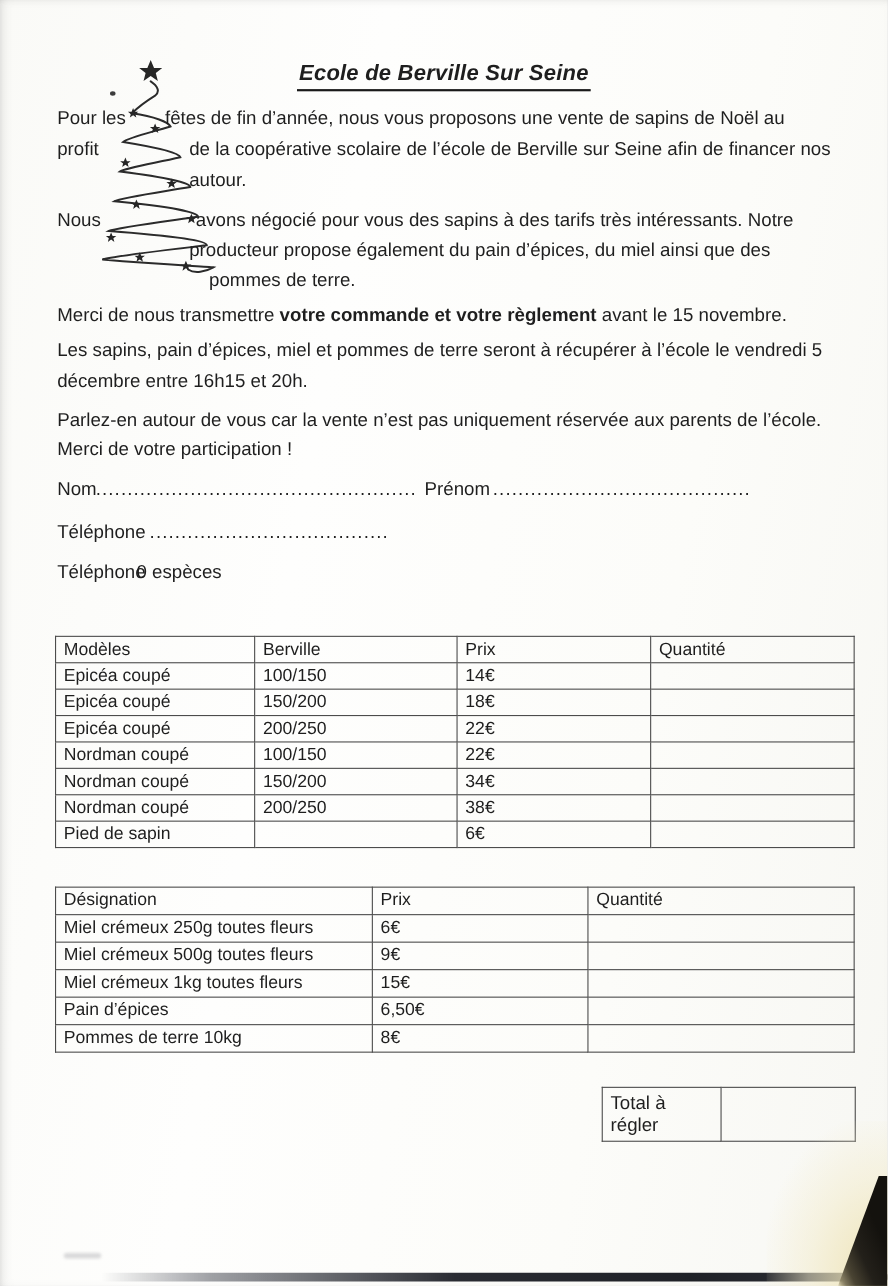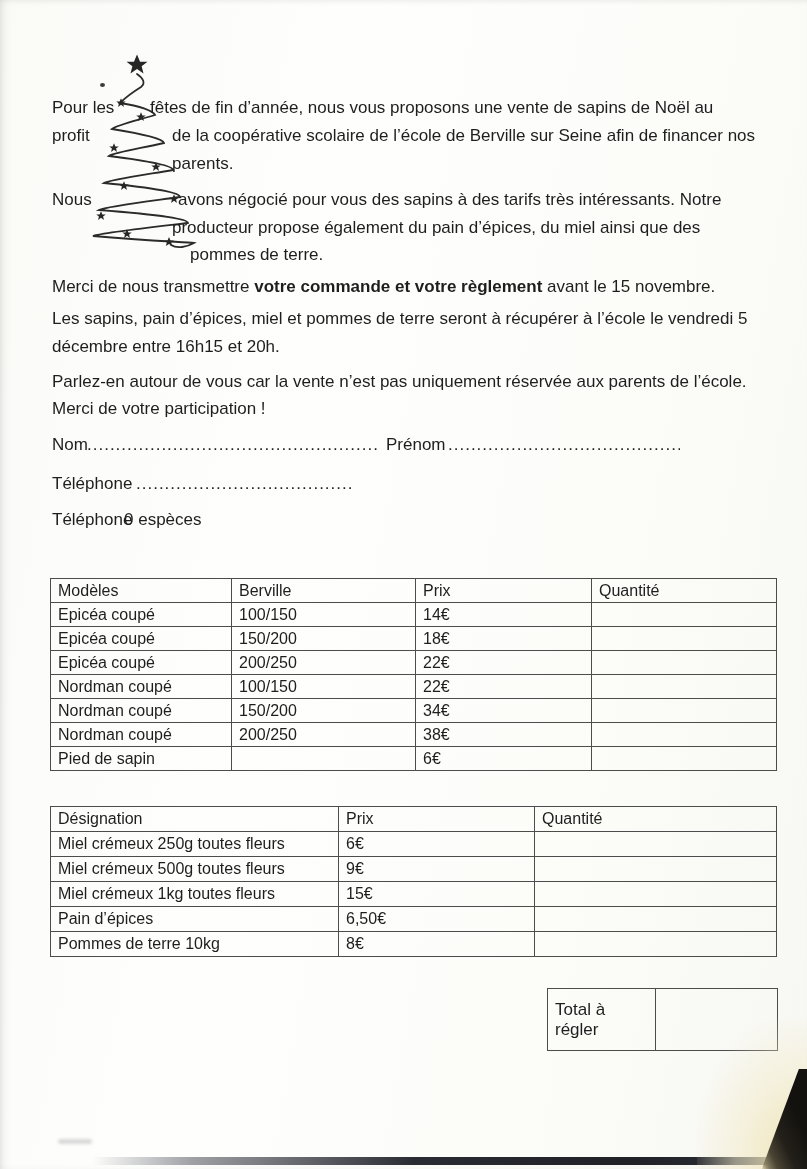--- a/index.html
+++ b/index.html
@@ -57,20 +57,23 @@
   }
   .speck{position:absolute;left:100px;top:83px;width:5px;height:4px;border-radius:50%;background:#3c3c3c;}
   .smudge{position:absolute;left:58px;top:1139px;width:34px;height:5px;border-radius:3px;background:rgba(110,112,120,.25);filter:blur(1.5px);}
   .tree{position:absolute;left:83px;top:54px;width:124px;height:198px;}
 </style>
 </head>
 <body>
 
 <div class="page">
 
+  <div class="title">
+    <span class="t-inner">Ecole de Berville Sur Seine</span>
+  </div>
 
   <svg class="tree" viewBox="0 0 124 198" aria-hidden="true">
     <defs>
       <polygon id="star" points="0,-5 1.45,-1.55 5,-1.55 2.2,0.6 3.1,4.1 0,1.9 -3.1,4.1 -2.2,0.6 -5,-1.55 -1.45,-1.55" fill="#262626"></polygon>
     </defs>
     <path fill="none" stroke="#2b2b2b" stroke-width="1.8" stroke-linecap="round" d="M54,20
          C60,24 63,29 58,33
          C50,38 42,44 37,49
          C58,52 70,57 72,61
          C52,67 34,71 29,75
@@ -99,21 +102,21 @@
 
   <div class="line" style="top:97px;left:0;right:0;">
     <span class="seg" style="left:52px">Pour les</span>
     <span class="seg" style="left:150px">fêtes de fin d’année, nous vous proposons une vente de sapins de Noël au</span>
   </div>
   <div class="line" style="top:125px;left:0;right:0;">
     <span class="seg" style="left:52px">profit</span>
     <span class="seg" style="left:172px">de la coopérative scolaire de l’école de Berville sur Seine afin de financer nos</span>
   </div>
   <div class="line" style="top:153px;left:0;right:0;">
-    <span class="seg" style="left:172px">parents.</span>
+    <span class="seg" style="left:172px">autour.</span>
   </div>
 
   <div class="line" style="top:217px;left:0;right:0;">
     <span class="seg" style="left:172px">producteur propose également du pain d’épices, du miel ainsi que des</span>
   </div>
   <div class="line" style="top:189px;left:0;right:0;">
     <span class="seg" style="left:52px">Nous</span>
     <span class="seg" style="left:178px">avons négocié pour vous des sapins à des tarifs très intéressants. Notre</span>
   </div>
   <div class="line" style="top:244px;left:0;right:0;">
@@ -235,21 +238,21 @@
         <td></td>
       </tr>
       <tr>
         <td>Pommes de terre 10kg</td>
         <td>8€</td>
         <td></td>
       </tr>
     </tbody>
   </table>
 
-  <table class="tbl-total" style="left:547px;top:988px;width:230px;height:63px;">
+  <table class="tbl-total" style="left:547px;top:988px;width:230px;height:50px;">
     <colgroup>
         <col style="width:108px">
         <col style="width:122px">
       </colgroup>
     <tbody>
       <tr>
         <td class="total-label">
           <div>Total à</div>
           <div>régler</div>
         </td>

